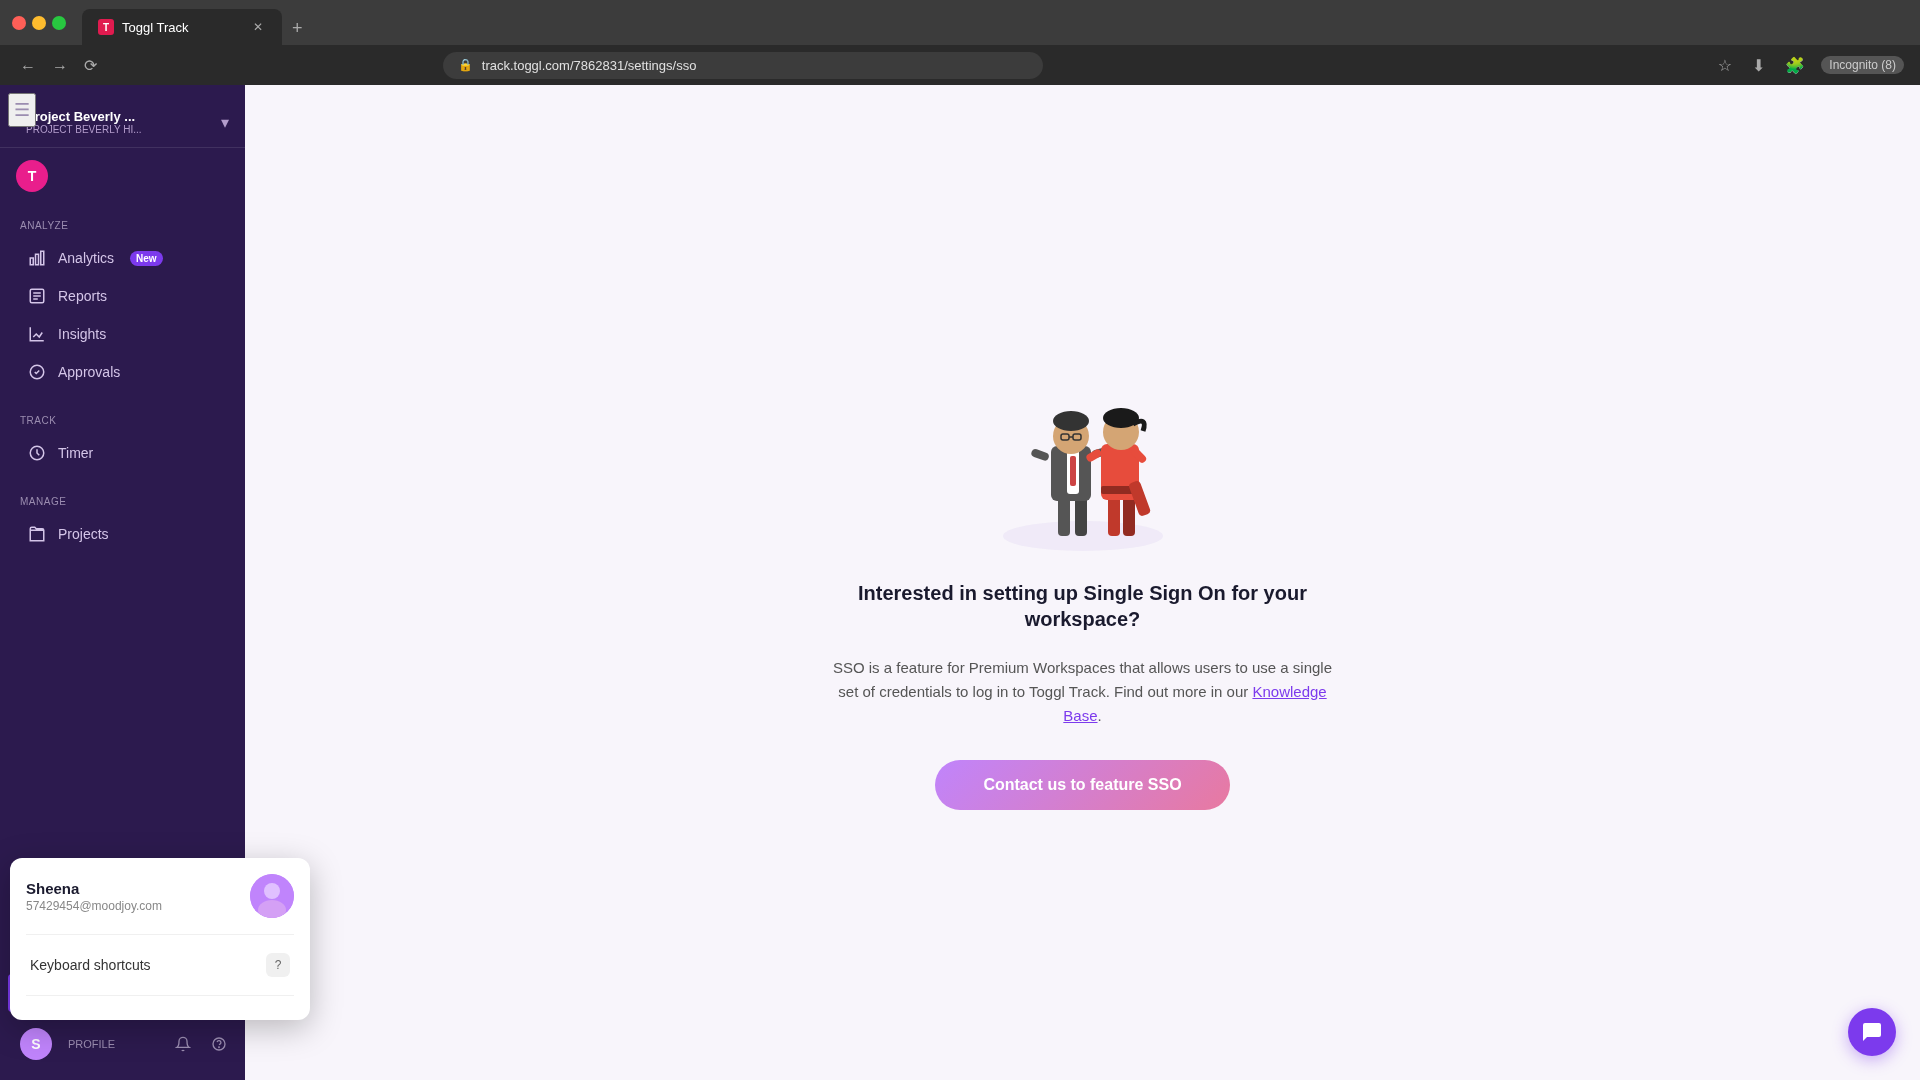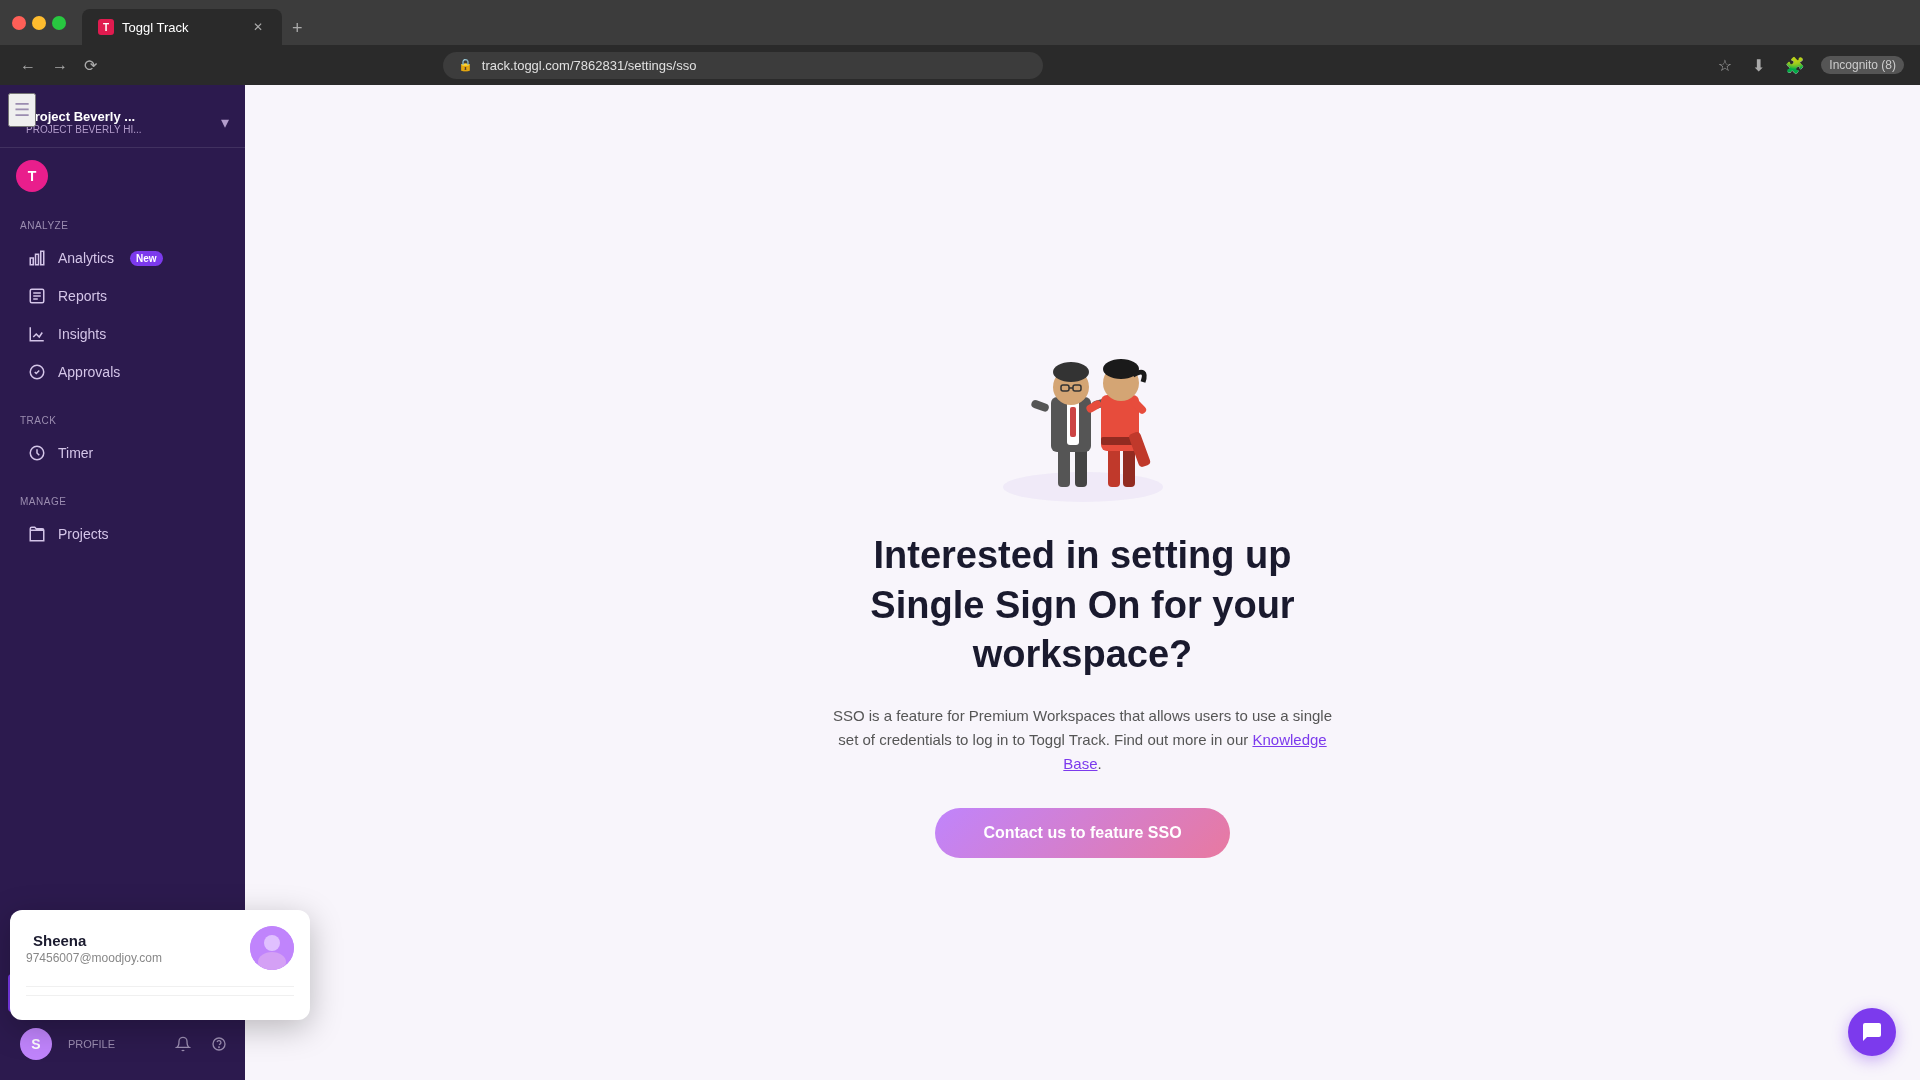--- a/index.html
+++ b/index.html
@@ -45,32 +45,32 @@
     .nav-item.active { background: #7c3aed; color: white; }
     .nav-item .nav-icon { width: 18px; height: 18px; display: flex; align-items: center; justify-content: center; flex-shrink: 0; }
     .nav-item .nav-label { font-size: 14px; }
     .badge-new { background: #7c3aed; color: white; font-size: 10px; padding: 2px 6px; border-radius: 8px; font-weight: 600; margin-left: 4px; }
     .profile-item { display: flex; align-items: center; gap: 8px; padding: 8px 12px; cursor: pointer; border-radius: 4px; }
     .sidebar-icon-btn { width: 28px; height: 28px; display: flex; align-items: center; justify-content: center; color: #9b8db0; cursor: pointer; border-radius: 4px; }
 
     
     .popup-menu { position: absolute; bottom: 60px; left: 10px; width: 300px; background: white; border-radius: 12px; box-shadow: 0 8px 32px rgba(0,0,0,0.25); z-index: 100; padding: 16px; }
     .popup-user { display: flex; align-items: center; justify-content: space-between; margin-bottom: 16px; }
-    .popup-user-info .user-name { font-size: 15px; font-weight: 600; color: #1a1a2e; margin-left: 7px; }
+    .popup-user-info .user-name { font-size: 15px; font-weight: 600; color: #1a1a2e; }
     .popup-user-info .user-email { font-size: 12px; color: #888; margin-top: 2px; }
     .user-avatar { width: 44px; height: 44px; border-radius: 50%; background: #c084fc; overflow: hidden; display: flex; align-items: center; justify-content: center; font-size: 18px; }
     .popup-divider { height: 1px; background: #f0f0f0; margin: 8px 0; }
     .popup-item { display: flex; align-items: center; justify-content: space-between; padding: 10px 4px; cursor: pointer; color: #333; font-size: 14px; border-radius: 6px; }
     .popup-item .shortcut-badge { width: 24px; height: 24px; border-radius: 6px; background: #f0f0f0; display: flex; align-items: center; justify-content: center; font-size: 12px; color: #666; }
     .popup-logout { padding: 10px 4px; cursor: pointer; color: #333; font-size: 14px; border-radius: 6px; }
 
     
     .main-content { flex: 1; background: #f8f5fb; display: flex; align-items: center; justify-content: center; }
     .sso-container { text-align: center; max-width: 600px; padding: 40px; }
-    .sso-title { font-size: 38px; font-weight: 700; color: #1a1a2e; margin-bottom: 24px; line-height: 1.3; }
+    .sso-title { font-size: 20px; font-weight: 700; color: #1a1a2e; margin-bottom: 24px; line-height: 1.3; }
     .sso-description { font-size: 15px; color: #555; line-height: 1.6; margin-bottom: 32px; text-align: center; }
     .sso-description a { color: #7c3aed; text-decoration: underline; cursor: pointer; }
     .sso-btn { background: linear-gradient(135deg, #c084fc, #e879a0); color: white; border: none; padding: 16px 48px; border-radius: 30px; font-size: 16px; font-weight: 600; cursor: pointer; }
 
     
     .chat-bubble { position: fixed; bottom: 24px; right: 24px; width: 48px; height: 48px; background: #7c3aed; border-radius: 50%; display: flex; align-items: center; justify-content: center; cursor: pointer; box-shadow: 0 4px 16px rgba(124,58,237,0.4); }
 
     
     .collapse-btn { position: absolute; top: 8px; left: 8px; color: #9b8db0; cursor: pointer; font-size: 18px; padding: 4px; }
 
@@ -239,31 +239,35 @@
               <circle cx="12" cy="17" r="0.5" fill="currentColor"></circle>
             </svg>
         </div>
       </div>
     </div>
 
     <div class="popup-menu">
       <div class="popup-user">
         <div class="popup-user-info">
           <div class="user-name">Sheena</div>
-          <div class="user-email">97456007@moodjoy.com</div>
+          <div class="user-email">57429454@moodjoy.com</div>
         </div>
         <div class="user-avatar">
           <svg width="44" height="44" viewBox="0 0 44 44">
             <circle cx="22" cy="22" r="22" fill="#c084fc"></circle>
             <circle cx="22" cy="17" r="8" fill="#e0c0ff"></circle>
             <ellipse cx="22" cy="36" rx="14" ry="10" fill="#d4a0f5"></ellipse>
           </svg>
         </div>
       </div>
       <div class="popup-divider"></div>
+      <div class="popup-item">
+        <span>Keyboard shortcuts</span>
+        <div class="shortcut-badge">?</div>
+      </div>
       <div class="popup-divider"></div>
     </div>
   </div>
 
   <div class="main-content">
     <div class="sso-container">
 
       
       <div class="illustration">
         <svg width="220" height="200" viewBox="0 0 220 200" xmlns="http://www.w3.org/2000/svg">

